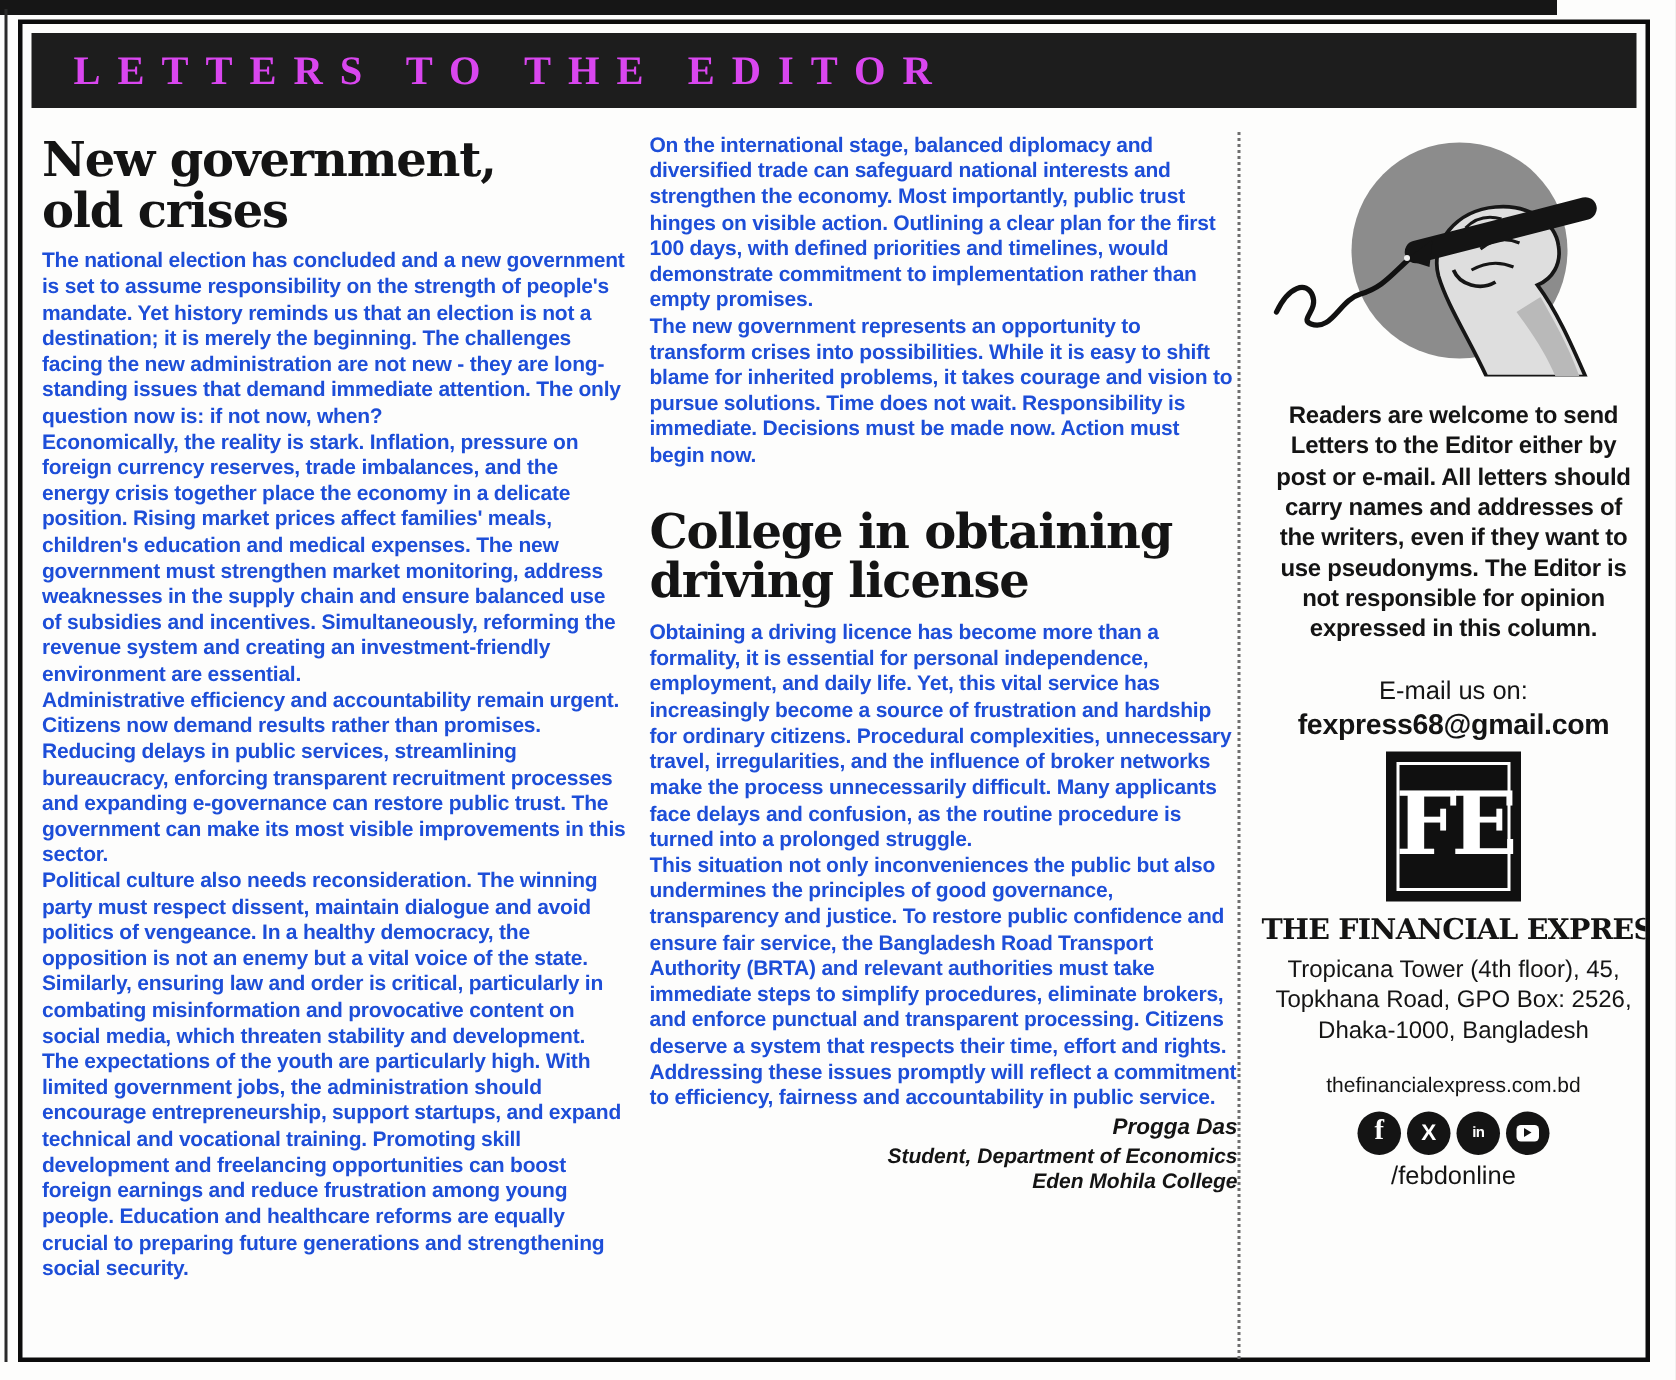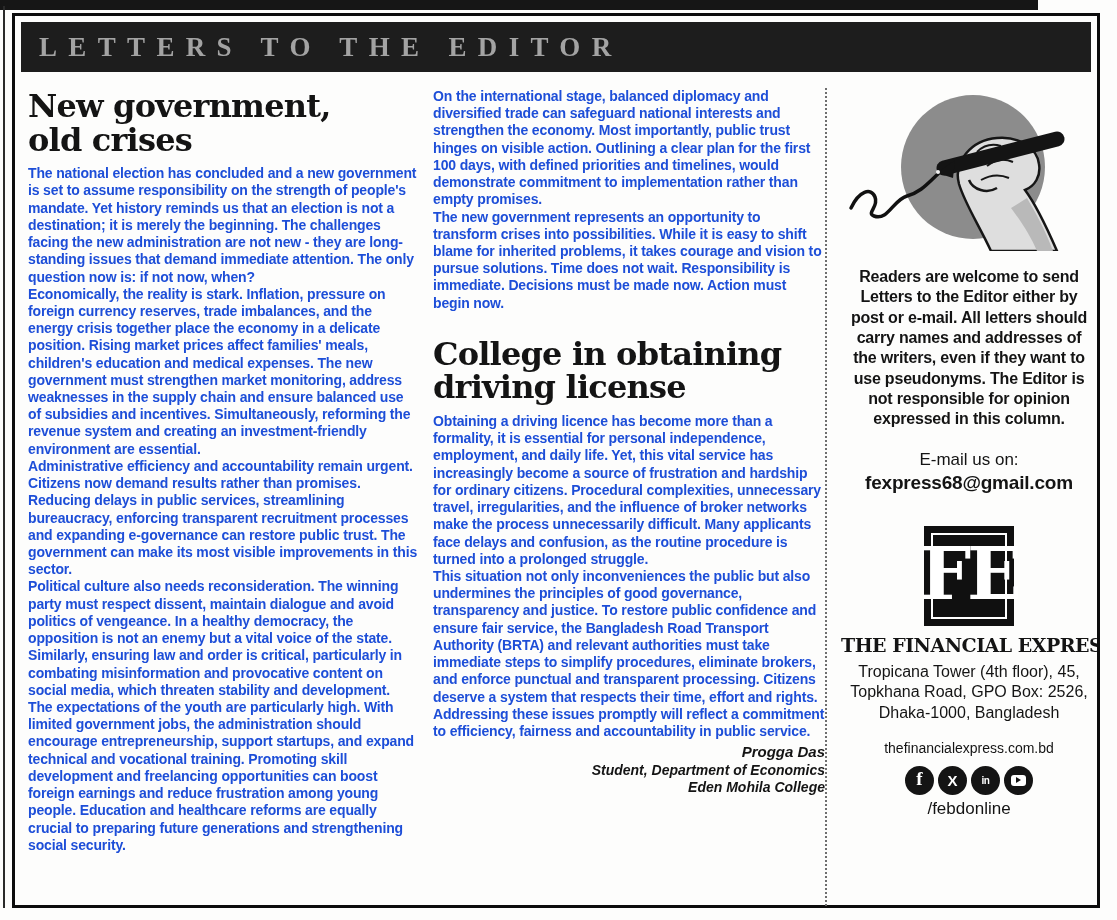--- a/index.html
+++ b/index.html
@@ -17,21 +17,21 @@
   .frame {
     position:absolute; left:12px; top:13px; width:1088px; height:895px;
     border:3px solid #0c0c0c; background:#fdfdfc;
   }
   .banner {
     position:absolute; left:6px; top:6px; right:6px; height:50px;
     background:#1d1d1d; display:flex; align-items:center;
   }
   .banner span {
     font-family:"Liberation Serif", serif; font-weight:bold;
-    color:#a3a3a3; font-size:27px; letter-spacing:0.42em; padding-left:18px;
+    color:#d946ef; font-size:27px; letter-spacing:0.42em; padding-left:28px;
     white-space:nowrap;
   }
   .col { position:absolute; top:72px; height:818px; overflow:hidden; }
   .col-left  { left:13px;  width:392px; }
   .col-mid   { left:418px; width:392px; }
   .divider   { position:absolute; left:810px; top:72px; height:818px; width:0;
                border-left:2px dotted #6e6e6e; }
   .col-right { left:826px; width:256px; text-align:center; }
 
   h1.headline {
@@ -48,32 +48,32 @@
   .sig-name { font-weight:bold; font-size:15px; line-height:1.25; }
   .sig-line { font-weight:bold; font-size:14px; line-height:1.25; }
 
   
   .illus { margin:0 0 12px 0; }
   .notice {
     font-size:16px; font-weight:bold; line-height:1.27;
     letter-spacing:-0.2px; text-align:center; padding:0 2px; margin-bottom:20px;
   }
   .email-label { font-size:17px; font-weight:normal; margin-bottom:2px; }
-  .email { font-size:19px; font-weight:bold; letter-spacing:-0.2px; margin-bottom:32px; }
+  .email { font-size:19px; font-weight:bold; letter-spacing:-0.2px; margin-bottom:6px; }
   .fe-logo {
     width:90px; height:100px; background:#101010; margin:0 auto 8px auto;
     padding:7px; 
   }
   .fe-inner {
     width:100%; height:100%; border:2px solid #ffffff; background:#101010;
     display:flex; align-items:center; justify-content:center;
   }
   .fe-inner span {
     font-family:"DejaVu Serif", serif; font-weight:bold; color:#ffffff;
-    font-size:72px; letter-spacing:-4px; line-height:1; transform:translateY(-2px);
+    font-size:58px; letter-spacing:-4px; line-height:1; transform:translateY(-2px);
   }
   .brand {
     font-family:"DejaVu Serif", serif; font-weight:bold; font-size:19px;
     letter-spacing:-0.5px; white-space:nowrap; margin-bottom:6px;
   }
   .addr { font-size:16px; line-height:1.3; }
   .website { font-size:14px; margin-top:16px; }
   .social-row { display:flex; justify-content:center; gap:4px; margin-top:10px; }
   .sicon {
     width:29px; height:29px; border-radius:50%; background:#141414; color:#fff;

